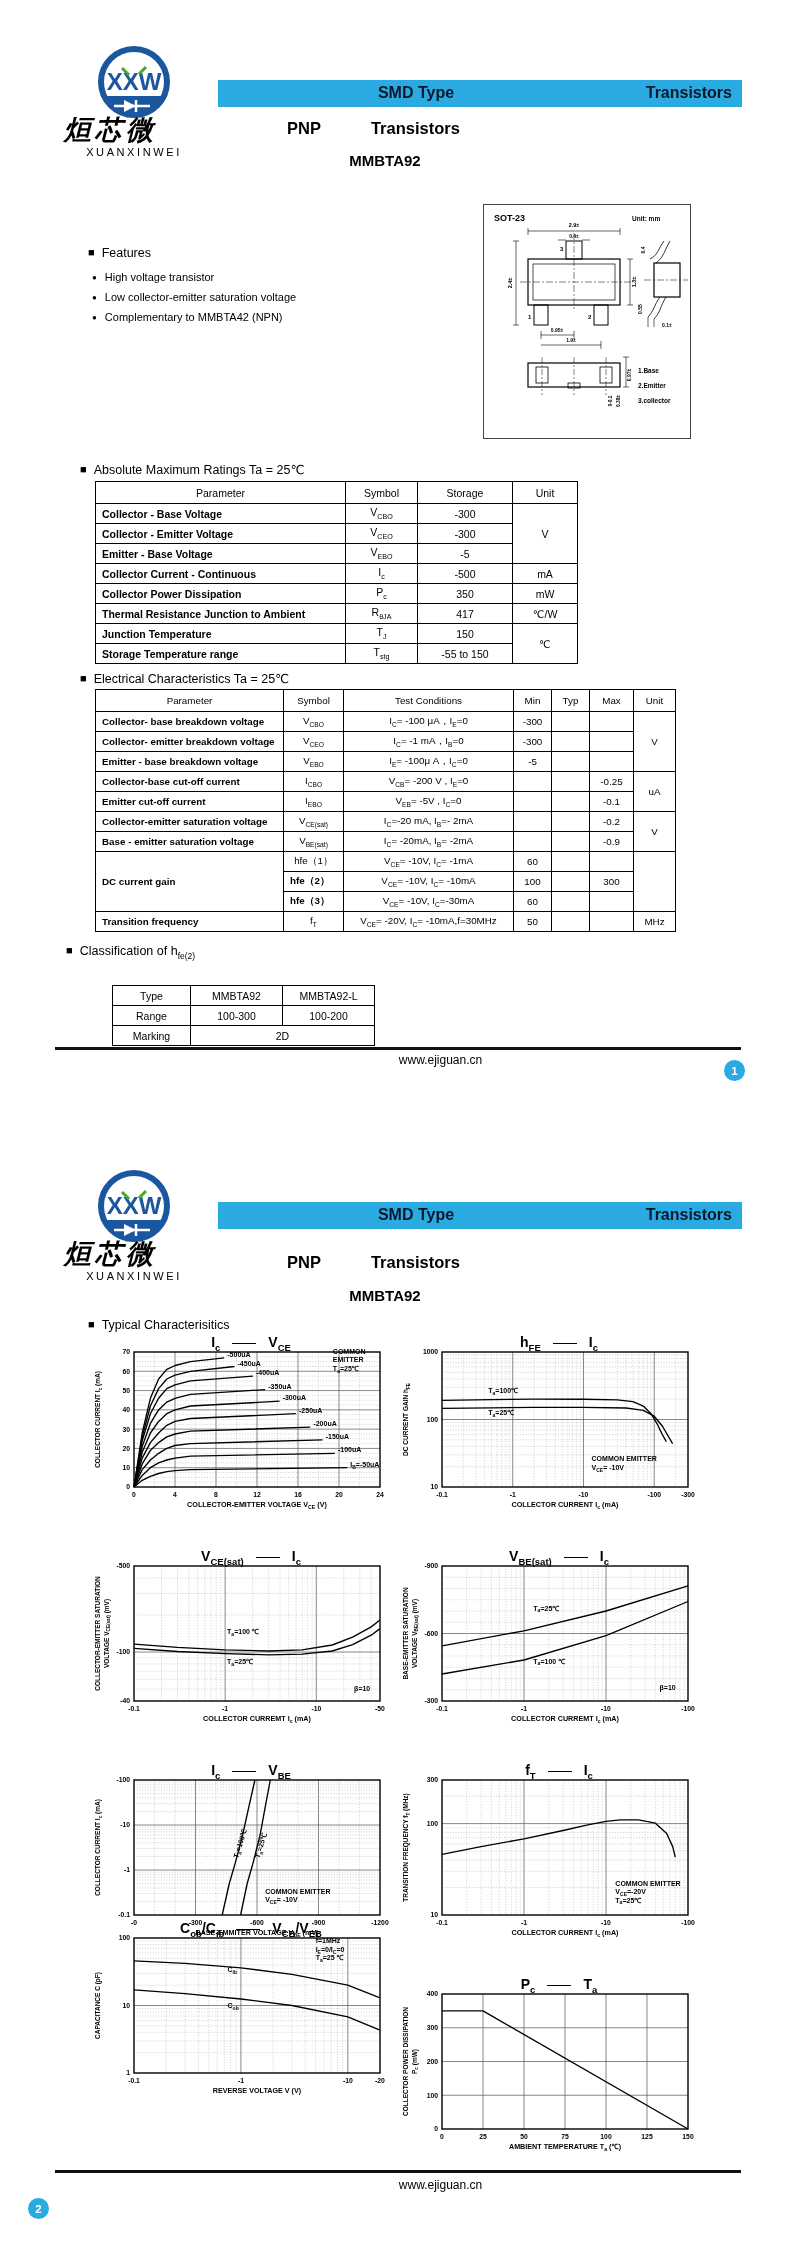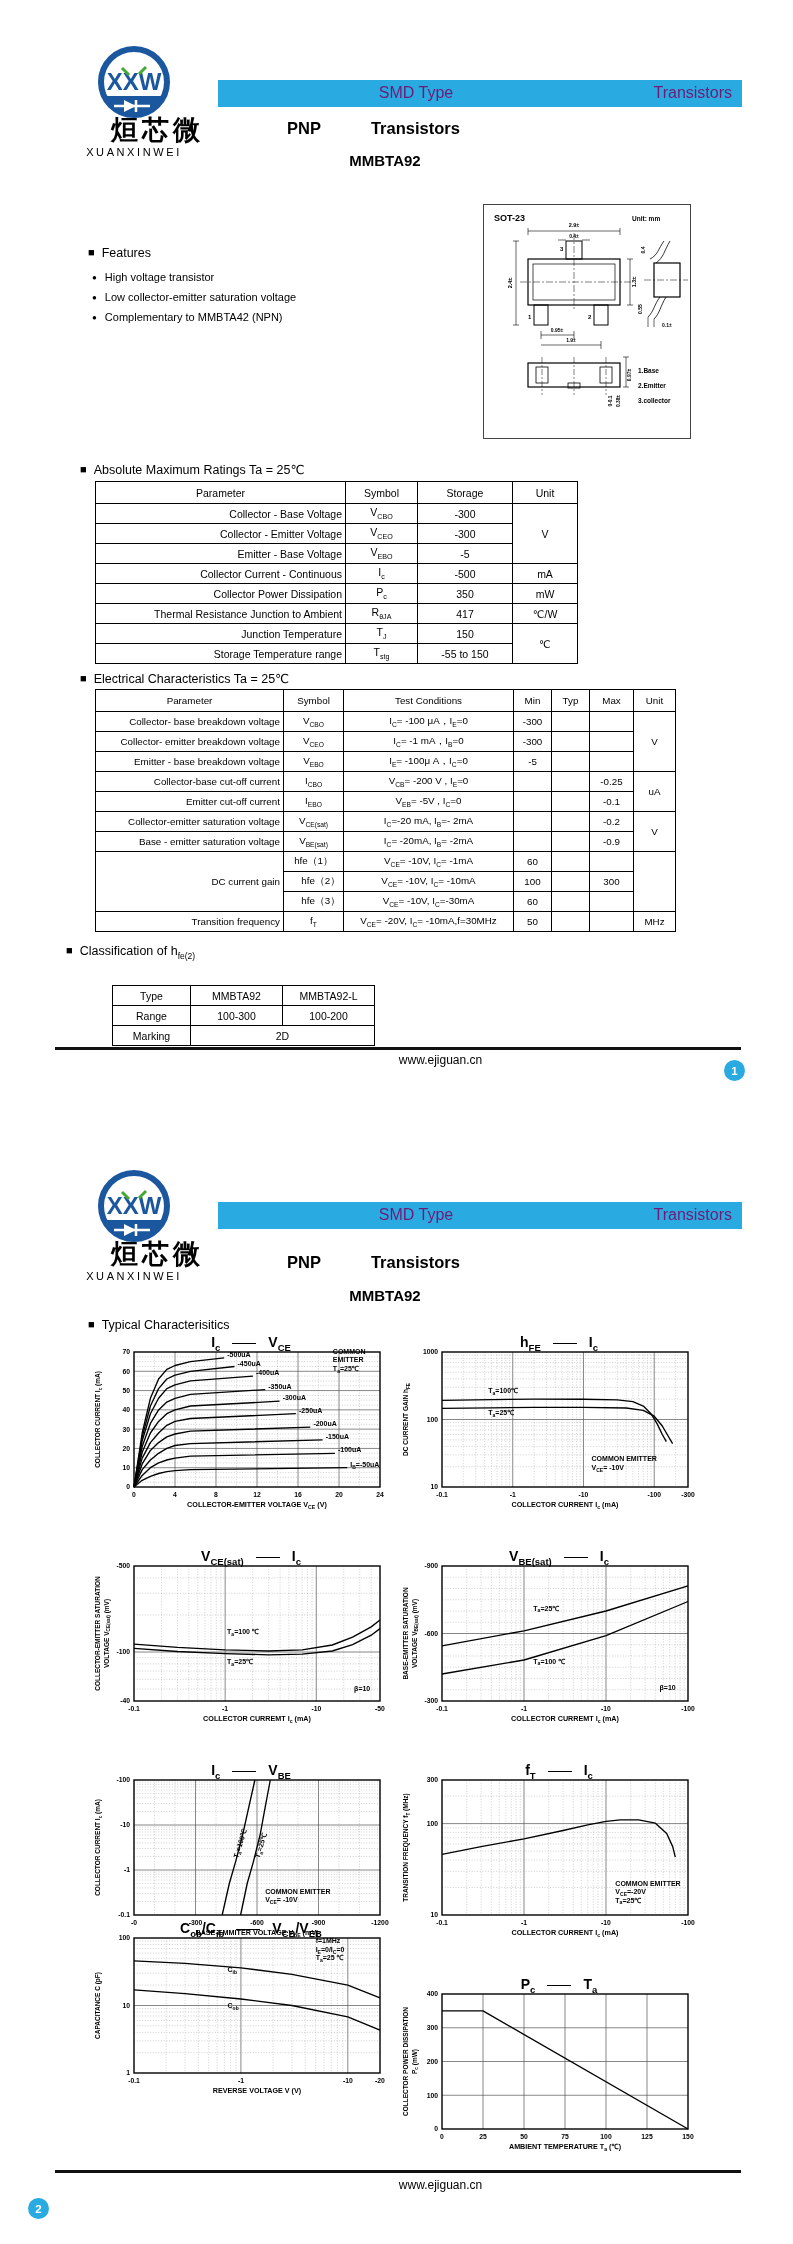--- a/index.html
+++ b/index.html
@@ -2,41 +2,41 @@
 <html><head>
 <meta charset="utf-8">
 <title>MMBTA92 PNP Transistors</title>
 <style>
   html,body{margin:0;padding:0;background:#fff;}
   .canvas{position:relative;width:793px;height:2244px;background:#fff;overflow:hidden;
           font-family:"Liberation Sans","DejaVu Sans",sans-serif;color:#000;}
   .abs{position:absolute;}
   sub{font-size:68%;}
   
-  .cn-name{font-size:27px;font-weight:bold;letter-spacing:4px;text-align:right;width:140px;}
+  .cn-name{font-size:27px;font-weight:bold;letter-spacing:4px;text-align:left;width:140px;font-style:italic;}
   .en-name{font-size:11px;letter-spacing:2.6px;text-align:center;width:140px;}
   .bar{background:#29ABE2;height:27px;width:524px;}
-  .bar span{position:absolute;top:4px;color:#701a75;font-weight:normal;font-size:16px;}
+  .bar span{position:absolute;top:4px;color:#0f172a;font-weight:bold;font-size:16px;}
   .bar .bl{left:108px;width:180px;text-align:center;}
   .bar .br{right:10px;}
   .ptitle{display:flex;gap:50px;font-size:16.5px;font-weight:bold;}
   .mpn{width:180px;text-align:center;font-size:15px;font-weight:bold;}
   
   .sec{font-size:12.5px;}
   .sq{font-size:11px;margin-right:7px;vertical-align:1px;}
   .feat{font-size:11px;}
   .feat .dot{font-size:8px;margin-right:8px;vertical-align:1.5px;}
   
   table{border-collapse:collapse;border:1.5px solid #000;table-layout:fixed;}
   td{border:1px solid #000;text-align:center;padding:1px 3px;height:17px;font-weight:normal;
      overflow:hidden;white-space:nowrap;}
   .t1{font-size:10.5px;}
   .t2{font-size:9.8px;}
   .t3{font-size:10.5px;margin-top:20px;}
-  td.pl{text-align:right;padding-left:6px;}
+  td.pl{text-align:left;padding-left:6px;font-weight:bold;}
   tr.hdr td{height:19px;}
   
   .pkgbox{border:1px solid #444;background:#fff;}
   
   .chart{width:318px;}
   .chart-title{font-size:14px;font-weight:bold;text-align:center;height:13px;}
   .dash{display:inline-block;width:24px;border-top:1.6px solid #000;vertical-align:3px;margin:0 12px;}
   
   .hr{background:#111;height:3px;width:686px;}
   .url{width:793px;text-align:center;font-size:12px;padding-left:44px;}

